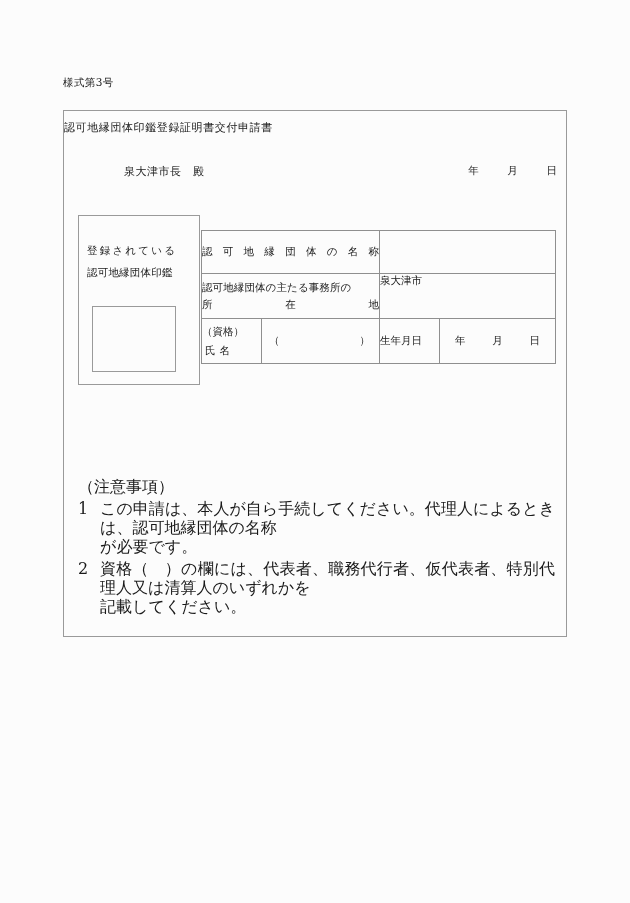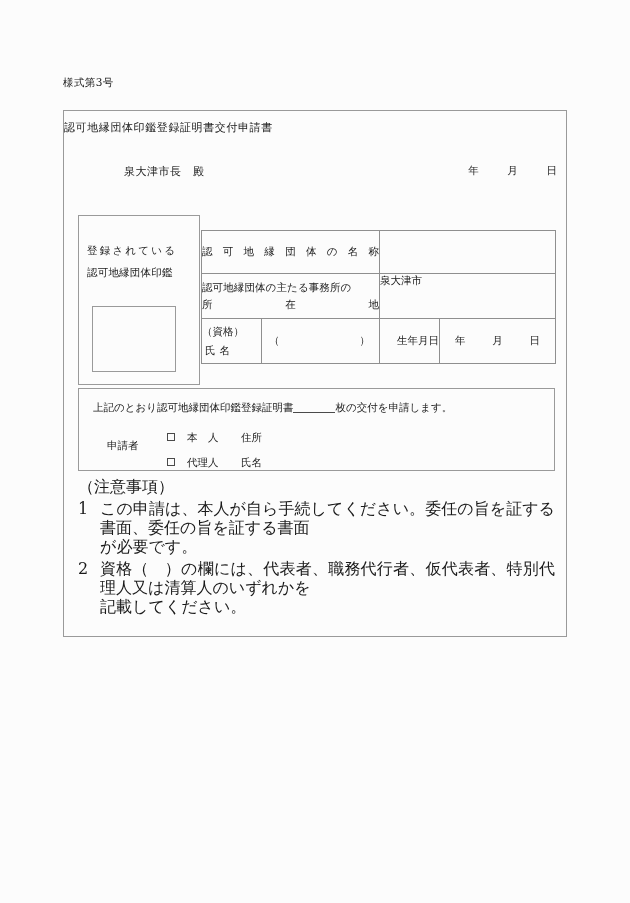--- a/index.html
+++ b/index.html
@@ -153,21 +153,21 @@
     display: block;
     margin-top: 5px;
     padding-left: 3px;
     letter-spacing: 4px;
   }
   .qual-paren {
     position: relative;
   }
   .qual-paren .pl { position: absolute; left: 7px; top: 50%; transform: translateY(-50%); }
   .qual-paren .pr { position: absolute; right: 9px; top: 50%; transform: translateY(-50%); }
-  .dob-label { text-align: right; }
+  .dob-label { text-align: left; }
   .dob-value { text-align: center; }
   .dob-value .sep { display: inline-block; width: 20px; }
 
   
   .apply-box {
     position: absolute;
     left: 14px;
     top: 277px;
     width: 477px;
     height: 83px;
@@ -309,41 +309,27 @@
           <span>年</span>
           <span class="sep"></span>
           <span>月</span>
           <span class="sep"></span>
           <span>日</span>
         </td>
       </tr>
     </tbody>
   </table>
 
-  <div class="apply-box">
-    <div class="apply-line">
-      <span>上記のとおり認可地縁団体印鑑登録証明書</span><span class="blank"></span><span>枚の交付を申請します。</span>
-    </div>
-    <div class="applicant-label">申請者</div>
-    <div class="applicant-options">
-      <div class="opt-row">
-        <span class="checkbox"></span><span class="opt-kind">本　人</span><span class="opt-field">住所</span>
-      </div>
-      <div class="opt-row">
-        <span class="checkbox"></span><span class="opt-kind">代理人</span><span class="opt-field">氏名</span>
-      </div>
-    </div>
-  </div>
 
   <div class="notes">
     <div class="notes-title">（注意事項）</div>
     <div class="note-item">
       <div class="note-num">1</div>
       <div class="note-text">
-        <span>この申請は、本人が自ら手続してください。委任の旨を証する書面、委任の旨を証する書面</span>
+        <span>この申請は、本人が自ら手続してください。代理人によるときは、認可地縁団体の名称</span>
         <span class="cont">が必要です。</span>
       </div>
     </div>
     <div class="note-item">
       <div class="note-num">2</div>
       <div class="note-text">
         <span>資格（　）の欄には、代表者、職務代行者、仮代表者、特別代理人又は清算人のいずれかを</span>
         <span class="cont">記載してください。</span>
       </div>
     </div>

